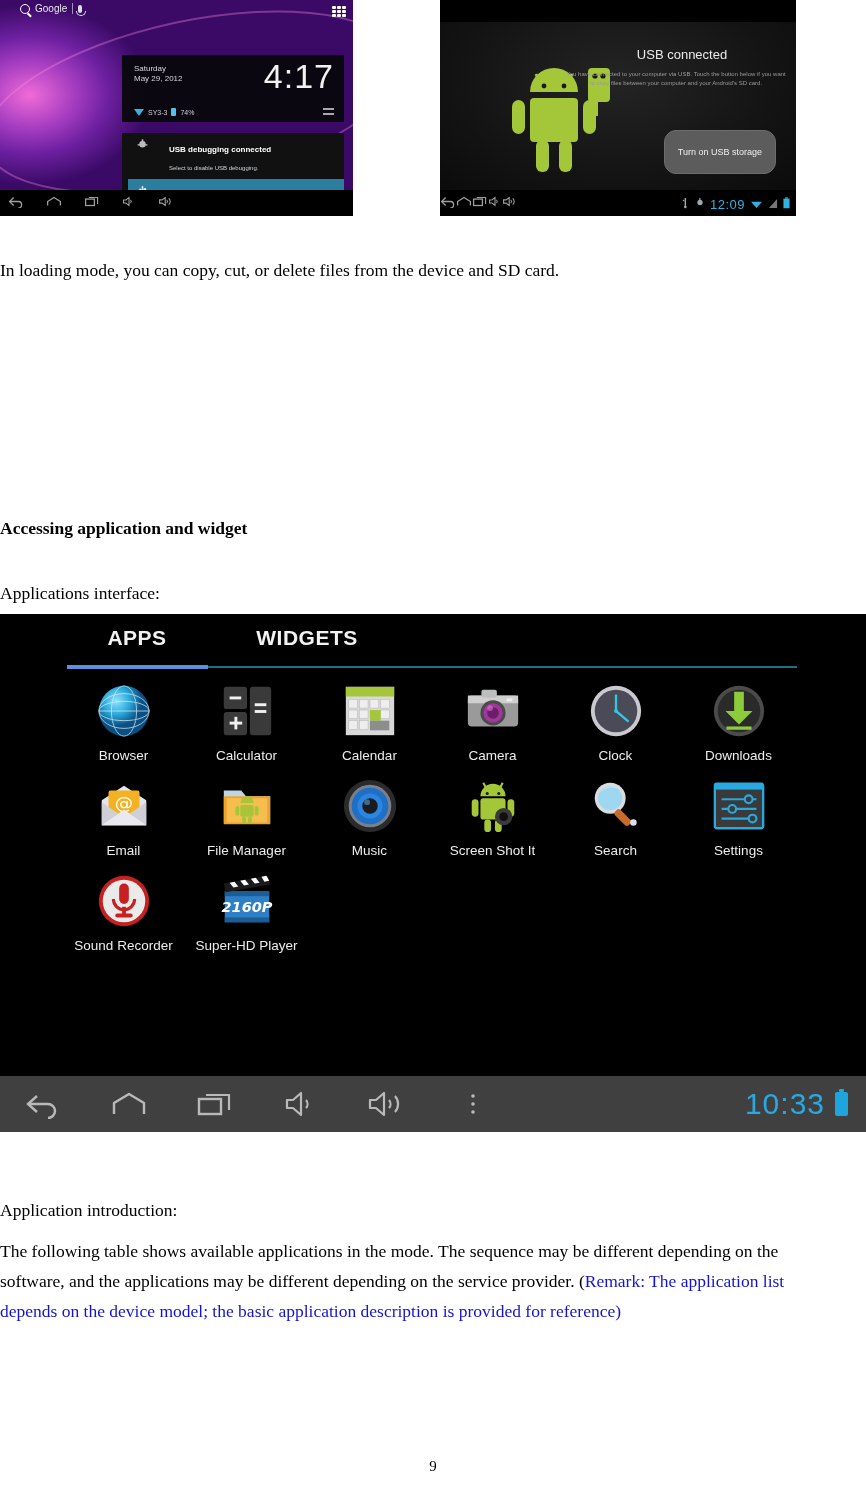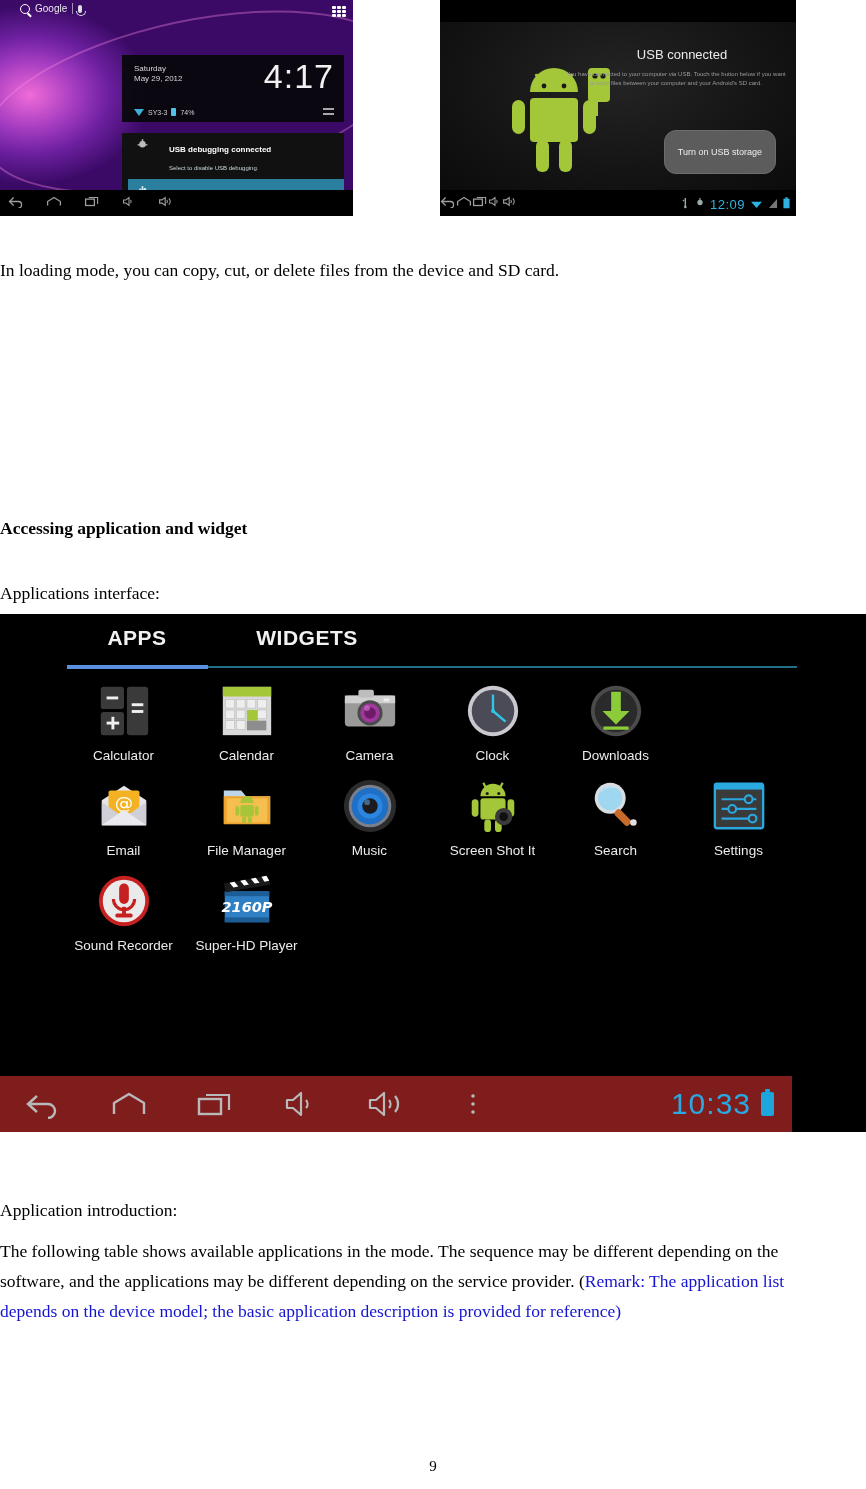--- a/index.html
+++ b/index.html
@@ -106,21 +106,21 @@
   .tabline{position:absolute;left:67px;top:52px;width:730px;height:2px;background:#1f6f86;}
   .tabline i{position:absolute;left:0;top:-1px;width:141px;height:4px;background:#5b8fe0;}
 
   .grid{position:absolute;left:62px;top:66px;width:740px;z-index:2;}
   .grow{display:flex;}
   .cell{width:123px;display:flex;flex-direction:column;align-items:center;margin-bottom:12px;}
   .cell .ic{width:62px;height:62px;display:flex;align-items:center;justify-content:center;}
   .cell .lb{margin-top:6px;color:#ececec;font-family:"Liberation Sans",sans-serif;font-size:13.5px;
     white-space:nowrap;overflow:hidden;max-width:105px;text-overflow:clip;}
 
-  .appsnav{position:absolute;left:0;bottom:0;width:792px;height:56px;background:#7f1d1d;display:flex;align-items:center;}
+  .appsnav{position:absolute;left:0;bottom:0;width:866px;height:56px;background:#404040;display:flex;align-items:center;}
   .appsnav .slot{width:86px;display:flex;align-items:center;justify-content:center;}
   .appsnav .grow1{flex:1;}
   .appsnav .clockarea{display:flex;align-items:center;gap:10px;padding-right:18px;}
   .appsnav .clk{color:#2aa8e0;font-family:"Liberation Sans",sans-serif;font-size:30px;letter-spacing:1px;}
   .appsnav .batt{width:13px;height:24px;background:#1da5dd;border-radius:2px;position:relative;}
   .appsnav .batt:before{content:"";position:absolute;left:4px;top:-3px;width:5px;height:3px;background:#1da5dd;border-radius:1px;}
 
   .p-appintro{position:absolute;left:0;top:1200px;font-size:17.5px;}
   .p-following{position:absolute;left:0;top:1236px;width:840px;font-size:17.5px;line-height:30px;}
   .blue{color:#1414d0;}
@@ -346,20 +346,41 @@
     <span class="tab apps">APPS</span>
     <span class="tab widgets">WIDGETS</span>
   </div>
   <div class="tabline">
       <i></i>
     </div>
 
   <div class="grid">
 
     <div class="grow">
+      <div class="cell">
+        <span class="ic">
+          <svg width="58" height="58" viewBox="0 0 60 60">
+              <defs>
+                <radialGradient id="gg" cx="35%" cy="30%">
+                  <stop offset="0%" stop-color="#8fe3ff"></stop>
+                  <stop offset="55%" stop-color="#2aa6d8"></stop>
+                  <stop offset="100%" stop-color="#0d4f80"></stop>
+                </radialGradient>
+              </defs>
+              <circle cx="30" cy="30" r="26" fill="url(#gg)"></circle>
+              <g stroke="#cfefff" stroke-width="1" fill="none" opacity=".75">
+                <ellipse cx="30" cy="30" rx="26" ry="10"></ellipse>
+                <ellipse cx="30" cy="30" rx="26" ry="18"></ellipse>
+                <ellipse cx="30" cy="30" rx="13" ry="26"></ellipse>
+                <line x1="4" y1="30" x2="56" y2="30"></line>
+              </g>
+            </svg>
+        </span>
+        <span class="lb">Browser</span>
+      </div>
       <div class="cell">
         <span class="ic">
           <svg width="58" height="58" viewBox="0 0 60 60">
               <rect x="6" y="5" width="24" height="23" rx="3" fill="#3a3a3a"></rect>
               <rect x="6" y="31" width="24" height="24" rx="3" fill="#3a3a3a"></rect>
               <rect x="33" y="5" width="22" height="50" rx="3" fill="#3a3a3a"></rect>
               <rect x="12" y="15" width="12" height="3" fill="#f0f0f0"></rect>
               <rect x="17" y="36" width="3" height="13" fill="#f0f0f0"></rect>
               <rect x="12" y="41" width="13" height="3" fill="#f0f0f0"></rect>
               <rect x="38" y="22" width="12" height="3" fill="#f0f0f0"></rect>

